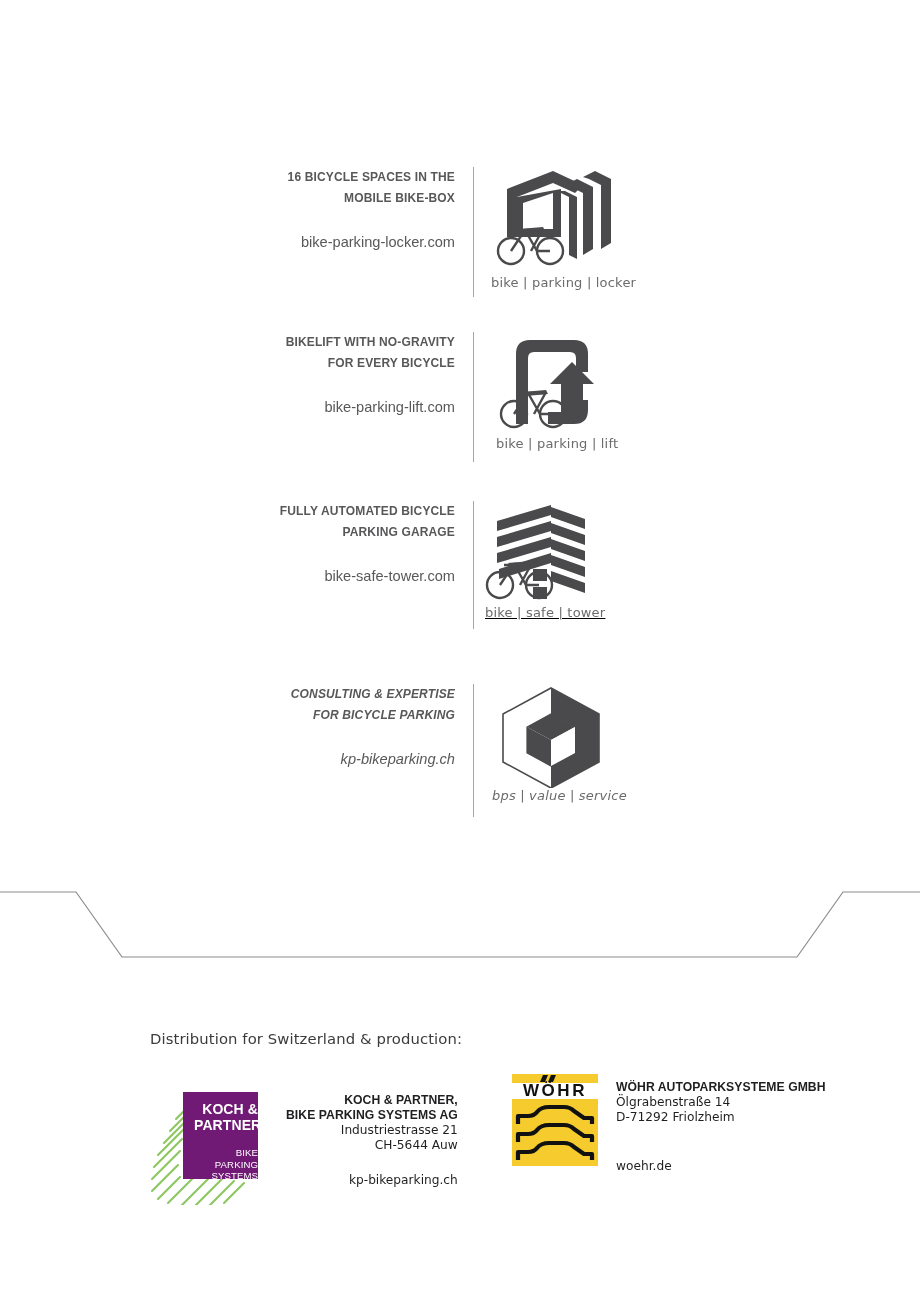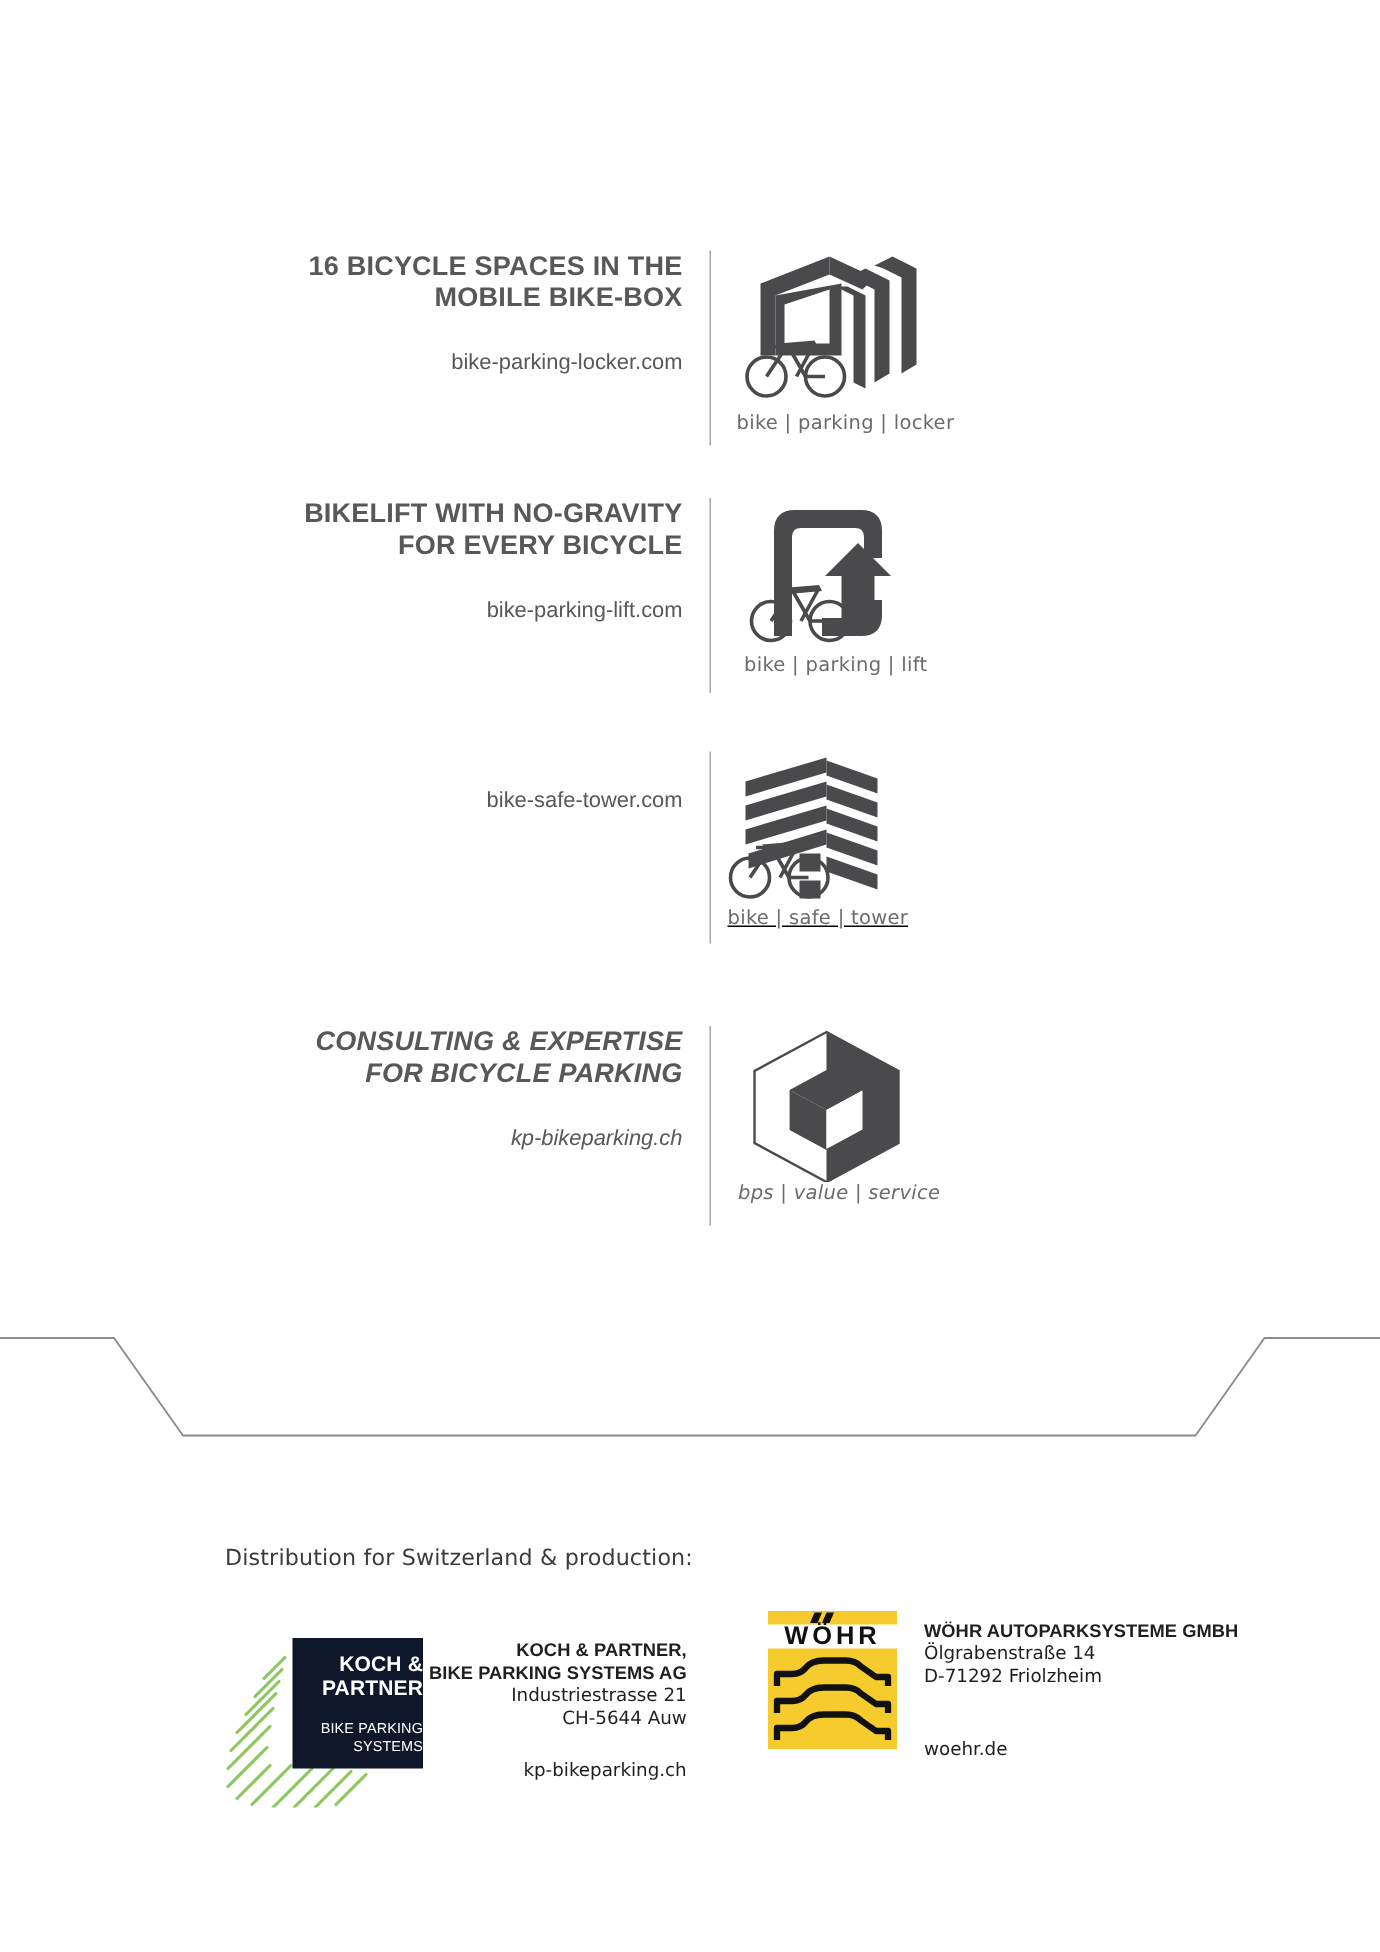--- a/index.html
+++ b/index.html
@@ -30,21 +30,21 @@
     display: flex;
     align-items: flex-start;
   }
   .product-text {
     width: 455px;
     text-align: right;
     padding-right: 0;
     box-sizing: border-box;
   }
   .product-title {
-    font-size: 18px;
+    font-size: 12px;
     font-weight: bold;
     color: #58585a;
     letter-spacing: 0.15px;
     line-height: 21px;
     margin: 0;
     white-space: pre-line;
   }
   .product-url {
     font-size: 14.6px;
     font-weight: normal;
@@ -142,25 +142,24 @@
     margin: 0;
     padding-top: 20px;
     font-family: "DejaVu Sans", sans-serif;
   }
 
   
   .kp-mark { position: relative; width: 120px; height: 115px; }
   .kp-square {
     position: absolute;
     left: 33px; top: 5px;
-    width: 87px; height: 87px;
-    background: #0f172a;
+    width: 75px; height: 87px;
+    background: #701a75;
     box-sizing: border-box;
     padding: 10px 0 0 11px;
-    margin-left: 12px;
   }
   .kp-name {
     color: #ffffff;
     font-size: 14px;
     font-weight: bold;
     line-height: 15.5px;
     white-space: pre-line;
     letter-spacing: 0.1px;
   }
   .kp-sub {
@@ -237,20 +236,22 @@
           <path d="M18 82 L32 61 L48 61 M32 61 L44 82 M44 82 L57 82 M38 82 L50 60 M22 62 L34 62"></path>
         </g>
         <path d="M26 60 L50 58 L52 62 L30 64 Z" fill="#4a4a4c"></path>
       </svg>
       <span class="logo-word">bike | parking | lift</span>
     </div>
   </div>
 
   <div class="product-row" style="top:501px;">
     <div class="product-text">
+      <p class="product-title">FULLY AUTOMATED BICYCLE
+PARKING GARAGE</p>
       <p class="product-url">bike-safe-tower.com</p>
     </div>
     <div class="divider-v" style="height:128px;"></div>
     <div class="product-logo" style="margin-left:11px;text-decoration:underline;">
       <svg class="logo-mark" width="110" height="104" viewBox="0 0 110 104">
         <g fill="#4a4a4c">
 
           <path d="M66 6 L100 18 L100 28 L66 16 Z"></path>
           <path d="M66 22 L100 34 L100 44 L66 32 Z"></path>
           <path d="M66 38 L100 50 L100 60 L66 48 Z"></path>

